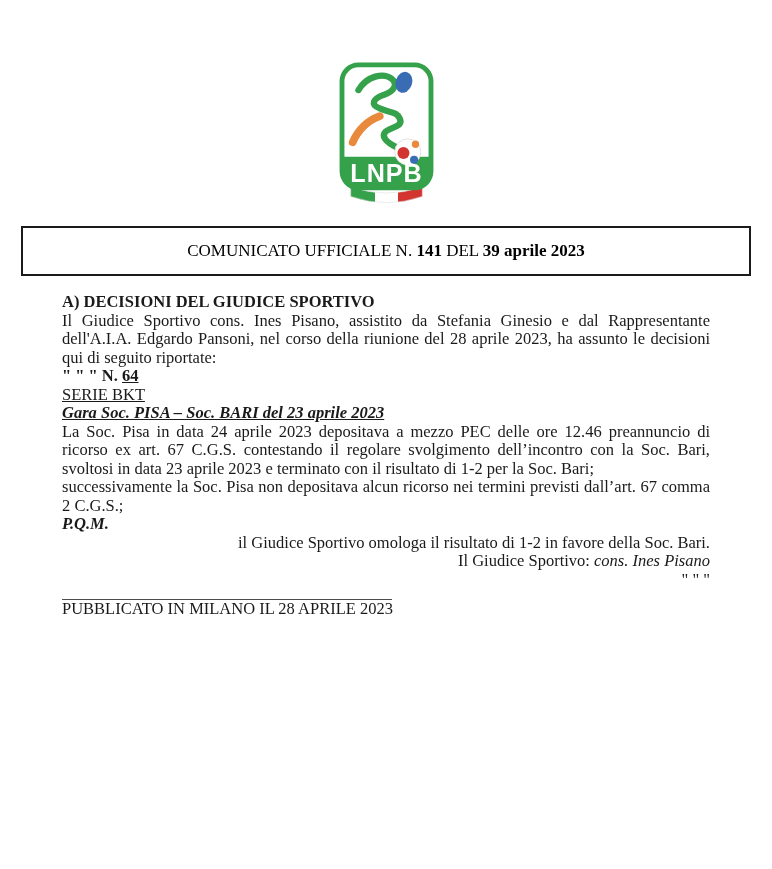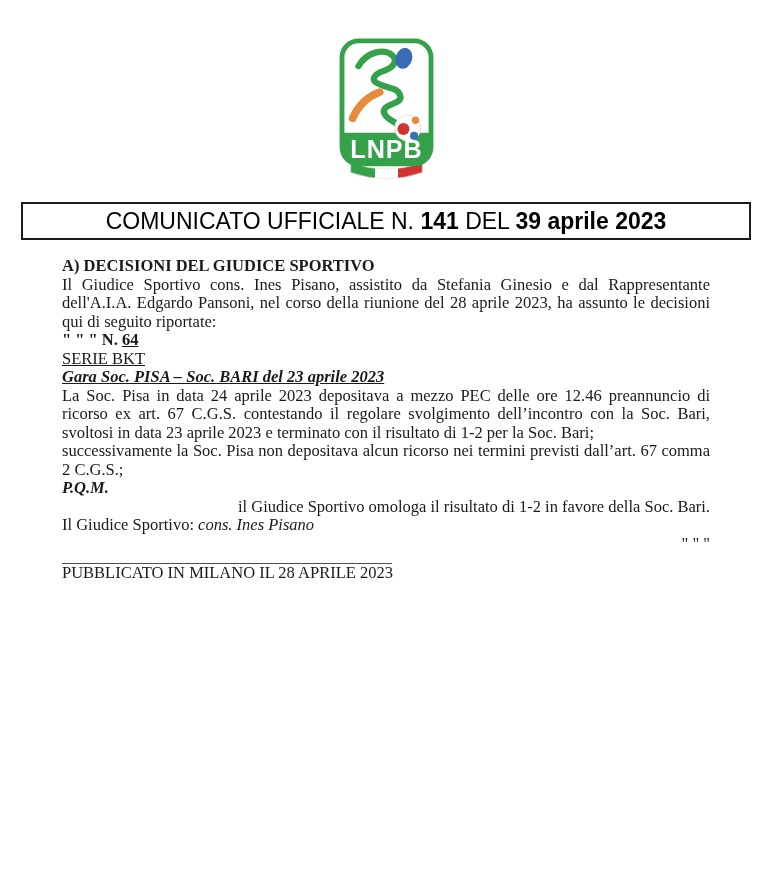--- a/index.html
+++ b/index.html
@@ -3,30 +3,30 @@
 <meta charset="utf-8">
 <style>
   html, body { margin: 0; padding: 0; }
   body {
     width: 772px; height: 869px;
     background: #ffffff;
     color: #1a1a1a;
     font-family: "Liberation Serif", serif;
     overflow: hidden;
   }
-  .logo-wrap { padding-top: 38px; text-align: center; }
+  .logo-wrap { padding-top: 38px; text-align: center; margin-top: 24px; }
 
   .title-box {
     box-sizing: border-box;
     margin: 12px 21px 0 21px;
-    height: 38px;
+    height: 50px;
     border: 2px solid #1b1b1b;
     display: flex; align-items: center; justify-content: center;
-    font-family: Liberation Sans, sans-serif;
-    font-size: 23px;
+    font-family: Liberation Serif, serif;
+    font-size: 17px;
     white-space: pre;
     color: #000;
   }
   .title-box .b { font-weight: bold; }
 
   .content {
     margin: 17px 62px;
     font-size: 16.5px;
     line-height: 18.5px;
   }
@@ -35,21 +35,21 @@
   .heading   { margin-top: 67px; font-weight: bold; }
   .p-intro   { margin-top: 24px; text-align: justify; }
   .n64       { margin-top: 18px; font-weight: bold; white-space: pre; }
   .n64 .num  { text-decoration: underline; }
   .serie     { margin-top: 18px; font-weight: normal; text-decoration: underline; }
   .gara      { margin-top: 17px; font-weight: bold; text-decoration: underline; font-style: italic; }
   .p-ricorso { margin-top: 18px; text-align: justify; }
   .p-norec   { margin-top: 20px; text-align: justify; }
   .pqm       { margin-top: 3px; text-align: left; font-weight: bold; font-style: italic; }
   .p-decision{ margin-top: 16px; text-align: right; }
-  .sig       { margin-top: 37px; white-space: pre; }
+  .sig       { margin-top: 37px; text-align: right; white-space: pre; }
   .sig .name { font-style: italic; }
   .quotes    { margin-top: 18px; text-align: right; white-space: pre; }
   .rule      { margin-top: 10px; width: 330px; height: 0; border-bottom: 1.6px solid #4d4d4d; }
   .published { margin-top: 40px; }
 </style>
 </head>
 <body>
 
 <div class="logo-wrap">
   <svg width="97" height="148" viewBox="0 0 100 153" aria-hidden="true">

